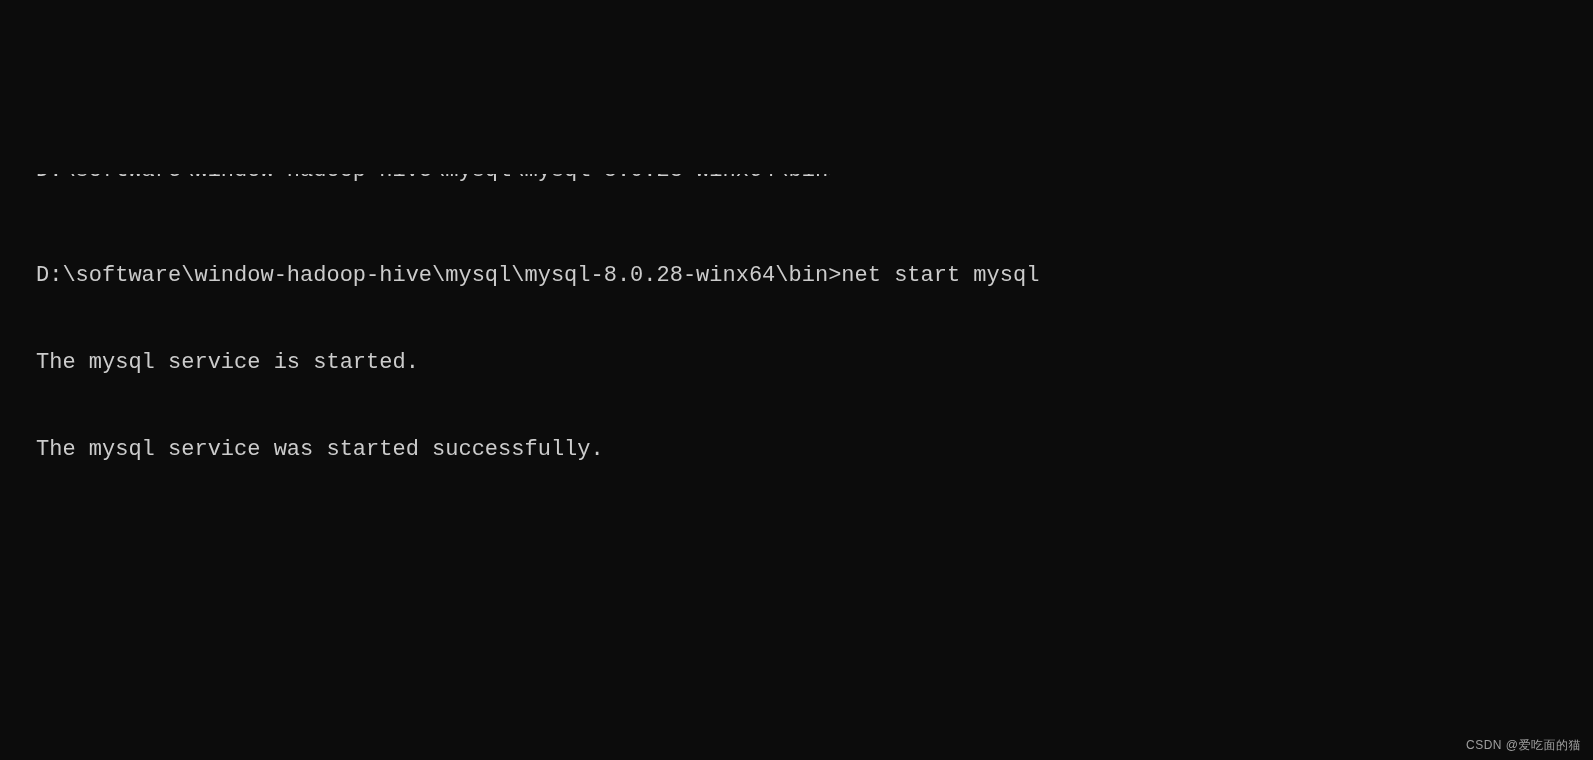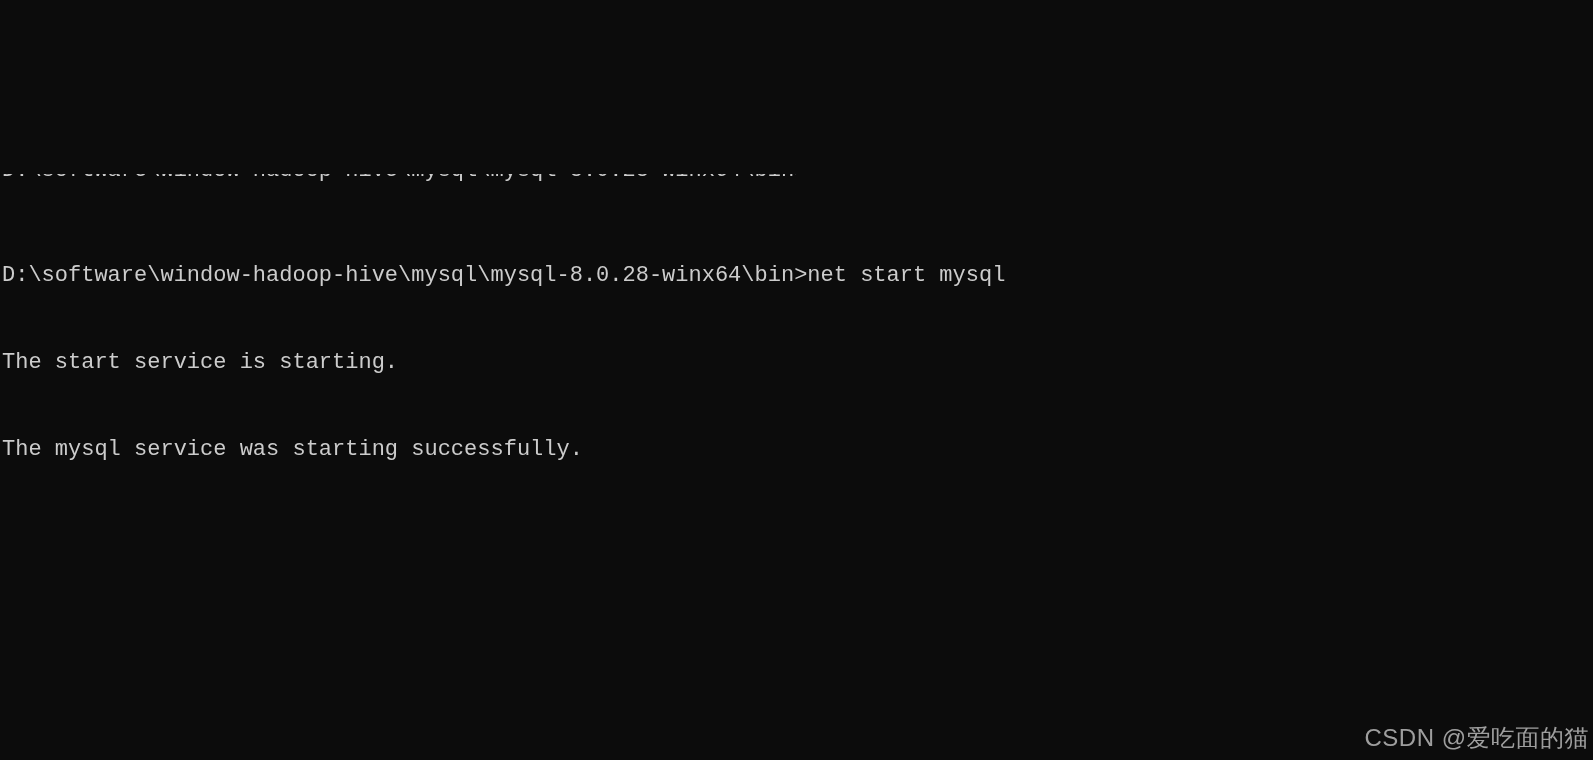--- a/index.html
+++ b/index.html
@@ -21,51 +21,52 @@
       padding: 0;
       white-space: pre;
       position: relative;
     }
     .terminal {
       padding: 0 0 0 2px;
     }
     .line {
       display: block;
       min-height: 1.32em;
+      margin-left: 34px;
     }
     .cut {
       overflow: hidden;
       height: 0.45em;
       line-height: 1.32em;
     }
     .cut .inner {
       display: block;
       transform: translateY(-0.8em);
     }
     .watermark {
       position: absolute;
-      right: 4px;
+      right: 12px;
       bottom: 6px;
       font-family: Arial, "Microsoft YaHei", sans-serif;
-      font-size: 24px;
+      font-size: 12px;
       color: #b8b8b8;
       opacity: 0.85;
       letter-spacing: 0.5px;
     }
   </style>
 </head>
 <body>
 
 
 
 <div class="terminal">
   <span class="line cut"><span class="inner">D:\software\window-hadoop-hive\mysql\mysql-8.0.28-winx64\bin&gt;</span></span>
   <span class="line">D:\software\window-hadoop-hive\mysql\mysql-8.0.28-winx64\bin&gt;net start mysql</span>
-  <span class="line">The start service is starting.</span>
-  <span class="line">The mysql service was starting successfully.</span>
+  <span class="line">The mysql service is started.</span>
+  <span class="line">The mysql service was started successfully.</span>
   <span class="line"></span>
   <span class="line"></span>
   
   
   
   
   
   
   
   

